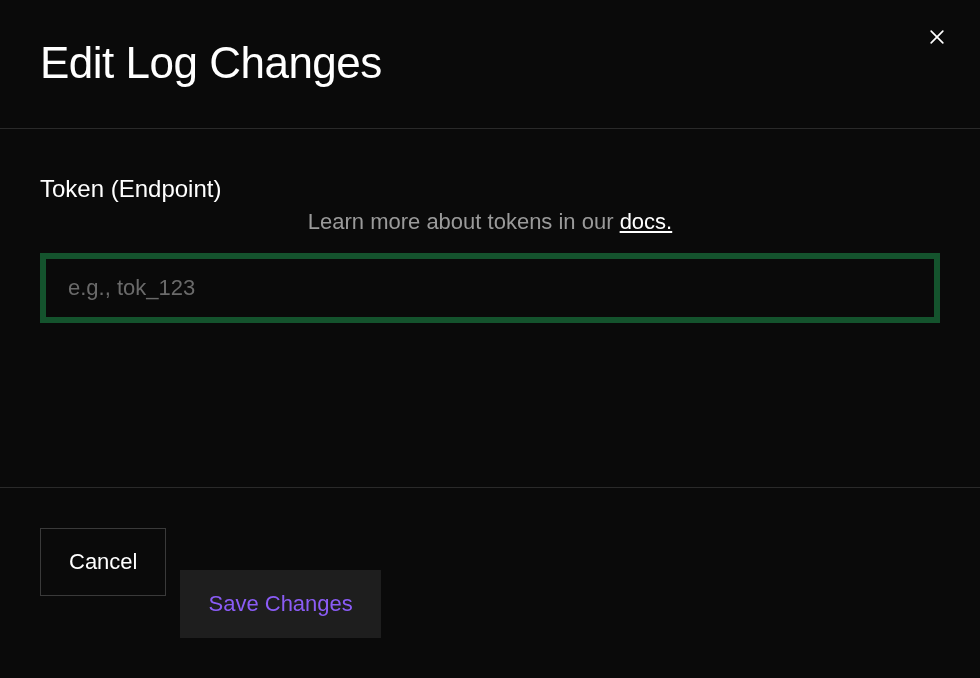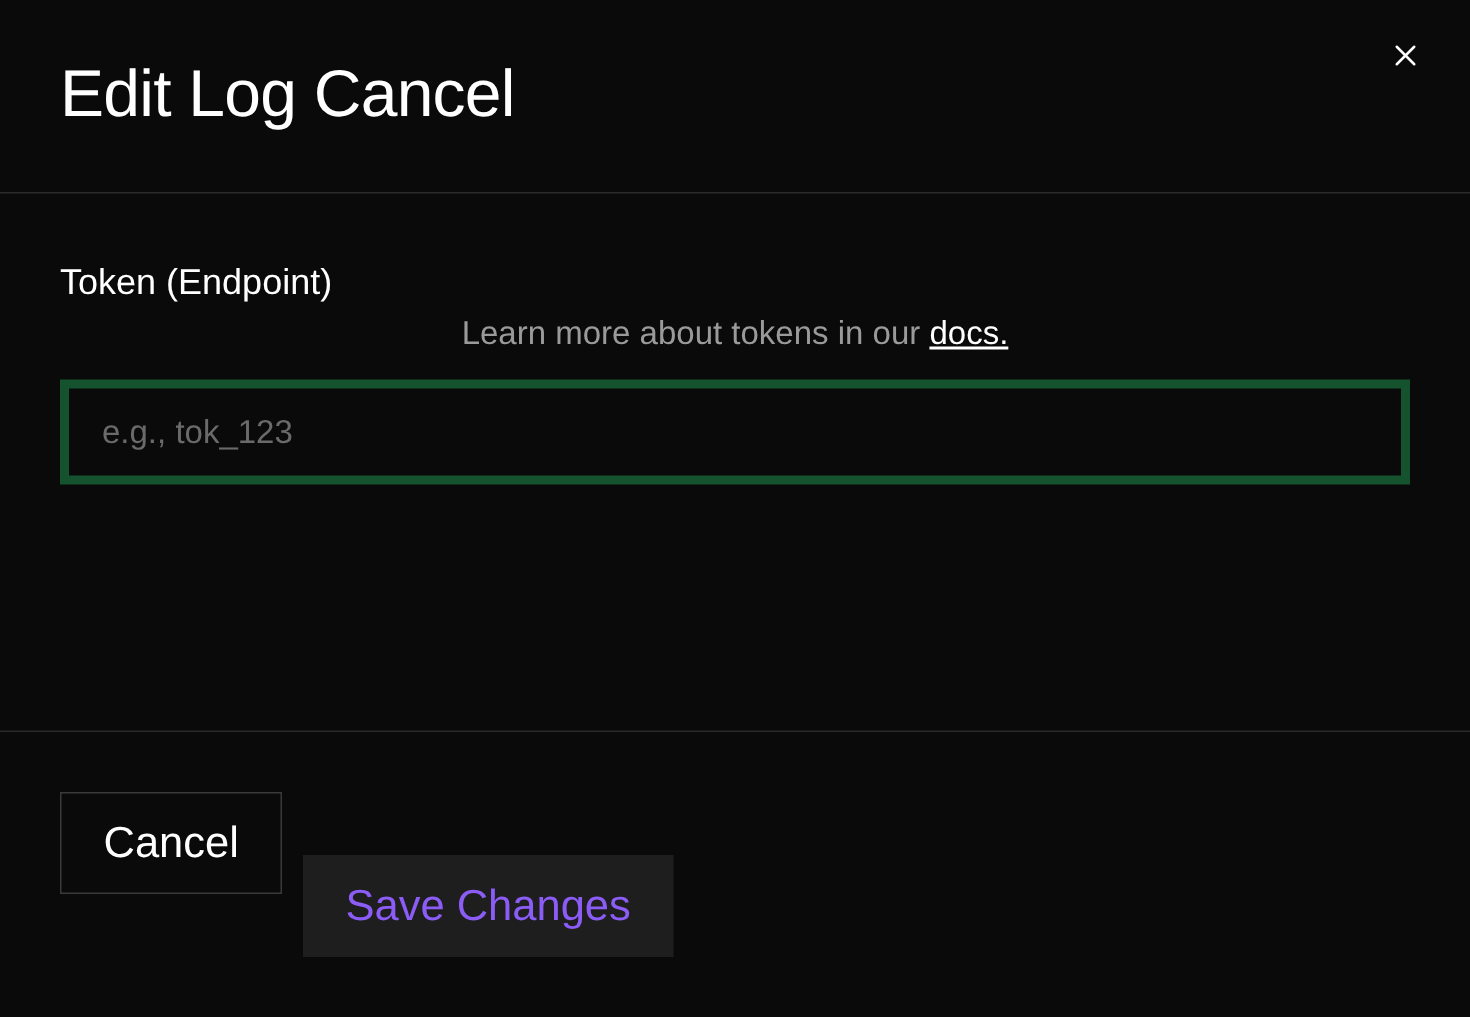--- a/index.html
+++ b/index.html
@@ -101,21 +101,21 @@
       height: 74px;
     }
     .modal-footer {
       padding: 40px 40px 40px 40px;
       display: flex;
       gap: 14px;
     }
     .btn {
       height: 68px;
       padding: 0 28px;
-      font-size: 29px;
+      font-size: 22px;
       font-family: inherit;
       cursor: pointer;
       border: none;
       display: flex;
       align-items: center;
       justify-content: center;
     }
     .btn-secondary {
       background: #0a0a0a;
       color: #ffffff;
@@ -125,21 +125,21 @@
       background: #1e1e1e;
       color: #8b5cf6;
       margin-top: 42px;
     }
   </style>
 </head>
 <body>
 
 <div class="modal">
   <div class="modal-header">
-    <h1 class="modal-title">Edit Log Cancel</h1>
+    <h1 class="modal-title">Edit Log Changes</h1>
     <button class="close-button" aria-label="Close">
       <svg viewBox="0 0 24 24" fill="none" stroke="currentColor" stroke-width="2" stroke-linecap="round">
         <line x1="5" y1="5" x2="19" y2="19"></line>
         <line x1="19" y1="5" x2="5" y2="19"></line>
       </svg>
     </button>
   </div>
 
   <div class="modal-body">
 

